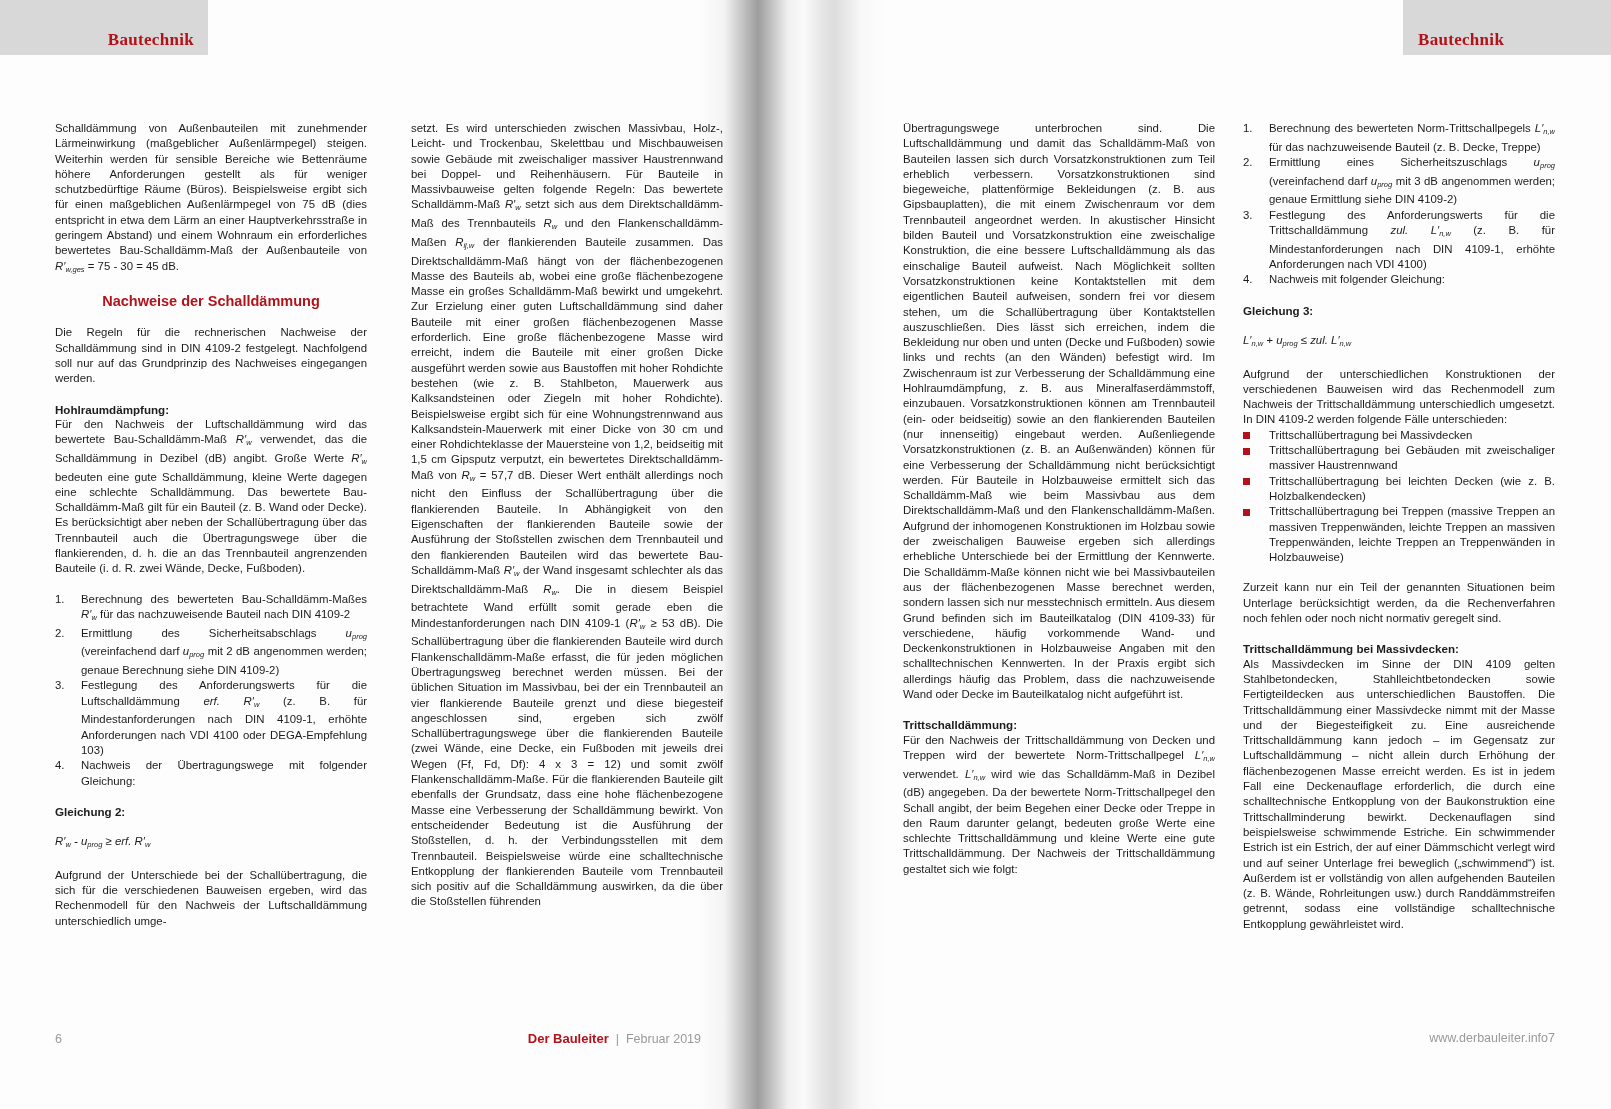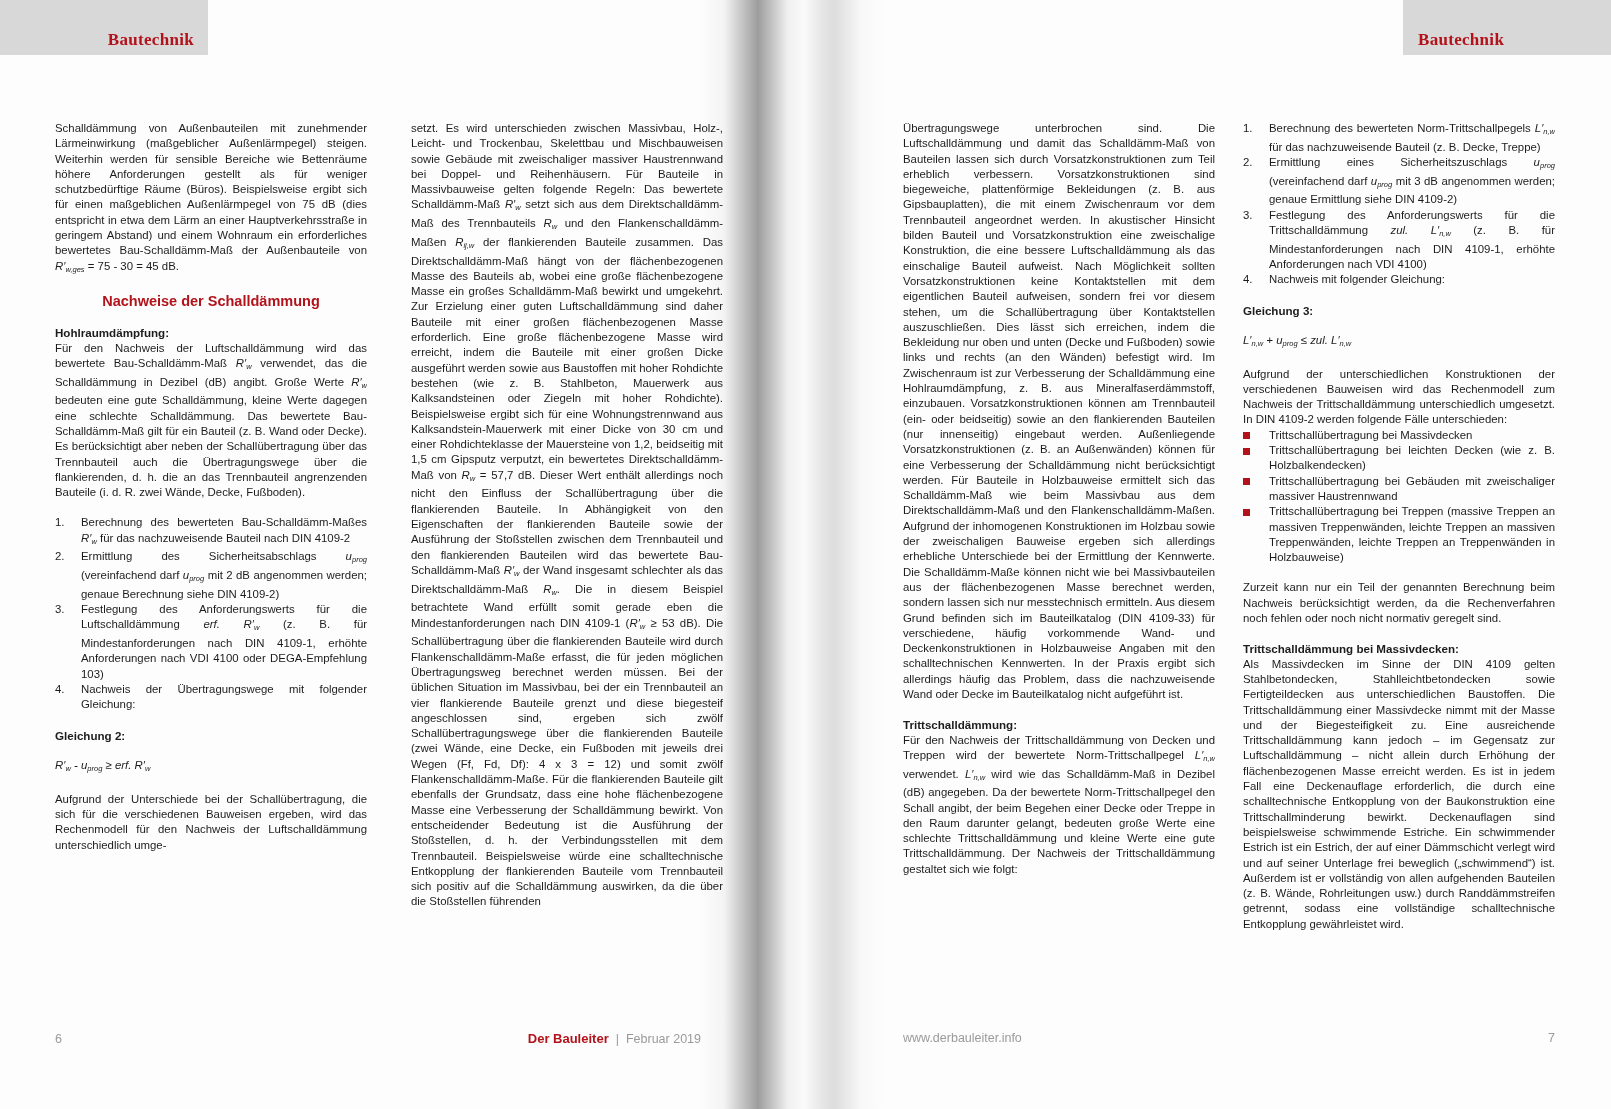--- a/index.html
+++ b/index.html
@@ -42,40 +42,41 @@
   .num-list,.bullet-list{margin:0 0 15px;}
   .li{display:flex;}
   .li-marker{flex:none;width:26px;}
   .li-body{flex:1;text-align:justify;}
   .sq{display:block;width:7px;height:7px;margin-top:4.5px;background:var(--accent,#b2131b);}
   .it{font-style:italic;}
   .sb{font-size:0.66em;vertical-align:-0.32em;}
   
   .footer{position:absolute;top:1031px;font-size:12.5px;color:var(--muted,#9a9a9a);}
   .footer-left{left:55px;width:646px;display:flex;justify-content:space-between;align-items:baseline;}
-  .footer-right{left:903px;width:652px;display:flex;justify-content:space-between;align-items:baseline;}
+  .footer-right{left:903px;width:652px;display:flex;justify-content:flex-end;align-items:baseline;}
   .brand{color:var(--accent,#b2131b);font-weight:bold;font-size:13px;}
   .sep{margin:0 7px;color:var(--muted,#9a9a9a);}
 </style>
 </head>
 <body>
 
 <div class="spread">
   <div class="spine"></div>
 
   <div class="header-box header-left">
     <span class="hdr-label">Bautechnik</span>
   </div>
   <div class="header-box header-right">
     <span class="hdr-label">Bautechnik</span>
   </div>
 
   <div class="col" id="col1">
       <p class="para">Schalldämmung von Außenbauteilen mit zunehmender Lärmeinwirkung (maßgeblicher Außenlärmpegel) steigen. Weiterhin werden für sensible Bereiche wie Bettenräume höhere Anforderungen gestellt als für weniger schutzbedürftige Räume (Büros). Beispielsweise ergibt sich für einen maßgeblichen Außenlärmpegel von 75 dB (dies entspricht in etwa dem Lärm an einer Hauptverkehrsstraße in geringem Abstand) und einem Wohnraum ein erforderliches bewertetes Bau-Schalldämm-Maß der Außenbauteile von <span class="it">R′</span><span class="it sb">w,ges</span> = 75 - 30 = 45 dB.</p>
       <h2 class="heading-red">Nachweise der Schalldämmung</h2>
+      <p class="para">Die Regeln für die rechnerischen Nachweise der Schalldämmung sind in DIN 4109-2 festgelegt. Nachfolgend soll nur auf das Grundprinzip des Nachweises eingegangen werden.</p>
       <h3 class="subhead">Hohlraumdämpfung:</h3>
       <p class="para">Für den Nachweis der Luftschalldämmung wird das bewertete Bau-Schalldämm-Maß <span class="it">R′</span><span class="it sb">w</span> verwendet, das die Schalldämmung in Dezibel (dB) angibt. Große Werte <span class="it">R′</span><span class="it sb">w</span> bedeuten eine gute Schalldämmung, kleine Werte dagegen eine schlechte Schalldämmung. Das bewertete Bau-Schalldämm-Maß gilt für ein Bauteil (z. B. Wand oder Decke). Es berücksichtigt aber neben der Schallübertragung über das Trennbauteil auch die Übertragungswege über die flankierenden, d. h. die an das Trennbauteil angrenzenden Bauteile (i. d. R. zwei Wände, Decke, Fußboden).</p>
       <div class="num-list">
         <div class="li">
           <span class="li-marker">1.</span>
           <div class="li-body">Berechnung des bewerteten Bau-Schalldämm-Maßes <span class="it">R′</span><span class="it sb">w</span> für das nachzuweisende Bauteil nach DIN 4109-2</div>
         </div>
         <div class="li">
           <span class="li-marker">2.</span>
           <div class="li-body">Ermittlung des Sicherheitsabschlags <span class="it">u</span><span class="it sb">prog</span> (vereinfachend darf <span class="it">u</span><span class="it sb">prog</span> mit 2 dB angenommen werden; genaue Berechnung siehe DIN 4109-2)</div>
@@ -127,36 +128,36 @@
         <div class="li">
           <span class="li-marker">
             <span class="sq"></span>
           </span>
           <div class="li-body">Trittschallübertragung bei Massivdecken</div>
         </div>
         <div class="li">
           <span class="li-marker">
             <span class="sq"></span>
           </span>
-          <div class="li-body">Trittschallübertragung bei leichten Decken (wie z. B. Holzbalkendecken)</div>
+          <div class="li-body">Trittschallübertragung bei Gebäuden mit zweischaliger massiver Haustrennwand</div>
         </div>
         <div class="li">
           <span class="li-marker">
             <span class="sq"></span>
           </span>
-          <div class="li-body">Trittschallübertragung bei Gebäuden mit zweischaliger massiver Haustrennwand</div>
+          <div class="li-body">Trittschallübertragung bei leichten Decken (wie z. B. Holzbalkendecken)</div>
         </div>
         <div class="li">
           <span class="li-marker">
             <span class="sq"></span>
           </span>
           <div class="li-body">Trittschallübertragung bei Treppen (massive Treppen an massiven Treppenwänden, leichte Treppen an massiven Treppenwänden, leichte Treppen an Treppenwänden in Holzbauweise)</div>
         </div>
       </div>
-      <p class="para">Zurzeit kann nur ein Teil der genannten Berechnung beim Nachweis berücksichtigt werden, da die Rechenverfahren noch fehlen oder noch nicht normativ geregelt sind.</p>
+      <p class="para">Zurzeit kann nur ein Teil der genannten Situationen beim Unterlage berücksichtigt werden, da die Rechenverfahren noch fehlen oder noch nicht normativ geregelt sind.</p>
       <h3 class="subhead">Trittschalldämmung bei Massivdecken:</h3>
       <p class="para">Als Massivdecken im Sinne der DIN 4109 gelten Stahlbetondecken, Stahlleichtbetondecken sowie Fertigteildecken aus unterschiedlichen Baustoffen. Die Trittschalldämmung einer Massivdecke nimmt mit der Masse und der Biegesteifigkeit zu. Eine ausreichende Trittschalldämmung kann jedoch – im Gegensatz zur Luftschalldämmung – nicht allein durch Erhöhung der flächenbezogenen Masse erreicht werden. Es ist in jedem Fall eine Deckenauflage erforderlich, die durch eine schalltechnische Entkopplung von der Baukonstruktion eine Trittschallminderung bewirkt. Deckenauflagen sind beispielsweise schwimmende Estriche. Ein schwimmender Estrich ist ein Estrich, der auf einer Dämmschicht verlegt wird und auf seiner Unterlage frei beweglich („schwimmend“) ist. Außerdem ist er vollständig von allen aufgehenden Bauteilen (z. B. Wände, Rohrleitungen usw.) durch Randdämmstreifen getrennt, sodass eine vollständige schalltechnische Entkopplung gewährleistet wird.</p>
     </div>
 
   <div class="footer footer-left">
     <span class="pagenum">6</span>
     <span class="issue">
       <span class="brand">Der Bauleiter</span><span class="sep">|</span><span class="date">Februar 2019</span>
     </span>
   </div>

